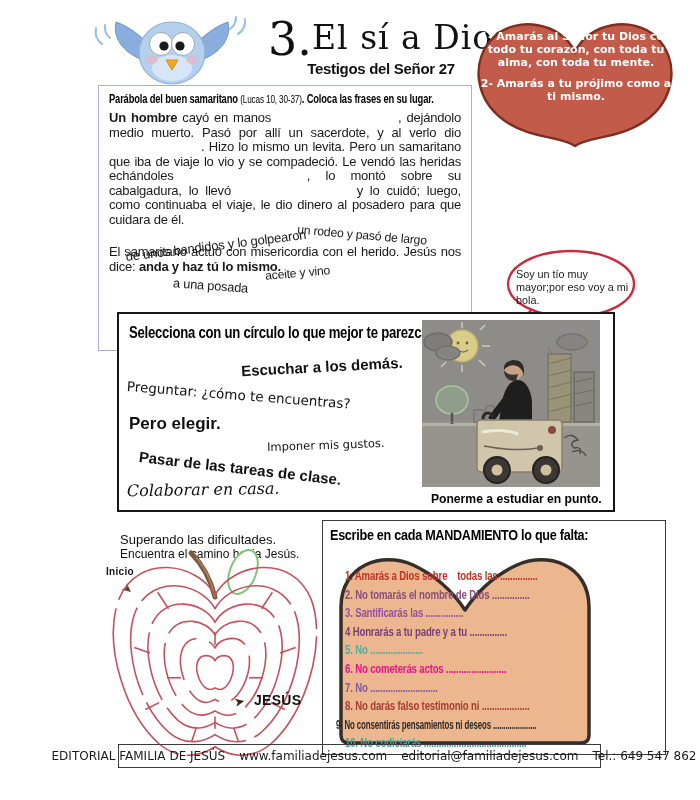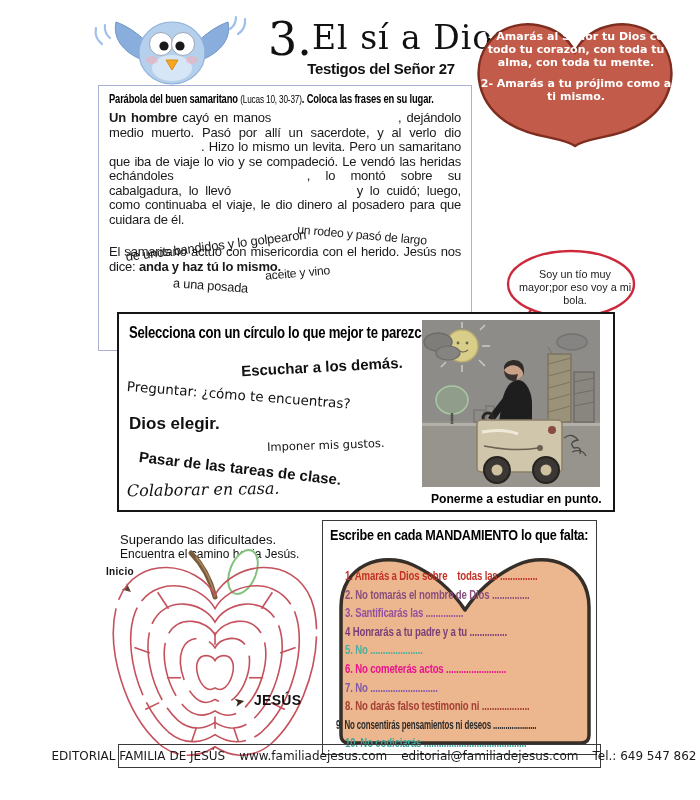--- a/index.html
+++ b/index.html
@@ -18,21 +18,21 @@
 
   
   .box1 { border:1px solid #a9b0d4; background:#fff; padding:6px 10px; }
   .box1 .heading { font-weight:bold; font-size:12px; letter-spacing:-0.2px; white-space:nowrap; transform:scaleX(0.78); transform-origin:left center; }
   .box1 .heading .ref { font-weight:normal; font-size:10.5px; }
   .box1 .body-p { font-size:13px; line-height:14.5px; text-align:justify; letter-spacing:-0.2px; color:#1a1a1a; margin-top:5px; }
   .blank { display:inline-block; height:1px; }
   .phrase { position:absolute; font-size:12.2px; color:#1a1a1a; letter-spacing:-0.2px; white-space:nowrap; }
 
   
-  .bubble-text { font-size:10.8px; line-height:13px; text-align:center; color:#1a1a1a; }
+  .bubble-text { font-size:10.8px; line-height:13px; color:#1a1a1a; }
 
   
   .box2 { border:2px solid #151515; background:#fff; }
   .box2 .heading { font-weight:bold; font-size:16px; letter-spacing:-0.3px; white-space:nowrap; transform:scaleX(0.82); transform-origin:left center; }
   .opt { position:absolute; white-space:nowrap; color:#111; }
   .opt-bold { font-weight:bold; }
   .opt-comic { font-family:"DejaVu Sans", sans-serif; }
   .opt-script { font-family:"DejaVu Serif", serif; font-style:italic; }
   .photo-caption { font-weight:bold; font-size:13.5px; white-space:nowrap; transform:scaleX(0.9); transform-origin:center; text-align:center; }
 
@@ -109,21 +109,21 @@
     <path d="M36,62 L14,94 L58,70" fill="#ffffff" stroke-width="2.4" stroke-linejoin="round" stroke="#cc2a3c"></path>
     <ellipse cx="76" cy="36" rx="63" ry="33" fill="#ffffff" stroke-width="2.4" stroke="#cc2a3c"></ellipse>
   </svg>
   <div class="abs bubble-text" style="left:516px; top:268px; width:118px;">Soy un tío muy mayor;por eso voy a mi bola.</div>
 
   <div class="abs box2" style="left:117px; top:312px; width:498px; height:200px;">
     <div class="abs heading" style="left:10px; top:10px;">Selecciona con un círculo lo que mejor te parezca:</div>
 
     <span class="opt opt-bold" style="left:122px; top:44px; font-size:15px; transform:rotate(-3deg);">Escuchar a los demás.</span>
     <span class="opt opt-comic" style="left:8px; top:64px; font-size:13.5px; transform:rotate(4.5deg); transform-origin:left center;">Preguntar: ¿cómo te encuentras?</span>
-    <span class="opt opt-bold" style="left:10px; top:100px; font-size:17px;">Dios elegir.</span>
+    <span class="opt opt-bold" style="left:10px; top:100px; font-size:17px;">Pero elegir.</span>
     <span class="opt opt-comic" style="left:148px; top:124px; font-size:11.5px; transform:rotate(-2deg);">Imponer mis gustos.</span>
     <span class="opt opt-bold" style="left:20px; top:134px; font-size:15px; transform:rotate(6.5deg); transform-origin:left center;">Pasar de las tareas de clase.</span>
     <span class="opt opt-script" style="left:8px; top:166px; font-size:16px; transform:rotate(-1deg);">Colaborar en casa.</span>
 
     <svg class="abs" style="left:303px; top:6px;" width="178" height="167" viewBox="0 0 178 167">
       <rect x="0" y="0" width="178" height="167" fill="#8e8c89"></rect>
       <rect x="0" y="101" width="178" height="5" fill="#b3b0a8"></rect>
       <rect x="0" y="106" width="178" height="61" fill="#97948d"></rect>
 
       <circle cx="40" cy="26" r="16" fill="#d9cd8a" stroke="#b8ad6e" stroke-width="1.5"></circle>
@@ -224,21 +224,21 @@
         <line vector-effect="non-scaling-stroke" x1="22" y1="2" x2="31" y2="2"></line>
         <line vector-effect="non-scaling-stroke" x1="-22" y1="2" x2="-31" y2="2"></line>
         <line vector-effect="non-scaling-stroke" x1="0" y1="30" x2="0" y2="39"></line>
       </g>
     </g>
   </svg>
 
   <span class="abs arrow-glyph" style="left:234px; top:694px; color:#3a2a1a; transform:rotate(-12deg);">➤</span>
   <div class="abs maze-label" style="left:254px; top:692px; font-size:14px;">JESÚS</div>
 
-  <div class="abs box3" style="left:322px; top:520px; width:275px; height:235px;">
+  <div class="abs box3" style="left:322px; top:520px; width:344px; height:235px;">
     <div class="abs heading" style="left:7px; top:6px;">Escribe en cada MANDAMIENTO lo que falta:</div>
     <svg class="abs" style="left:8px; top:24px;" width="268" height="206" viewBox="0 0 268 206">
       <path d="M10,190 Q10,198 18,198 L250,198 Q258,198 258,190 L258,62
                C258,20 217,6 186,20 C162,31 146,47 134,65
                C122,47 106,31 82,20 C51,6 10,20 10,62 Z" stroke="#362f29" stroke-width="3.5" stroke-linejoin="round" fill="#ecb78e"></path>
     </svg>
     <div class="abs" style="left:22px; top:46px; width:250px;">
       <div class="cmd-row" style="color: rgb(193, 50, 39);">1. Amarás a Dios sobre &nbsp;&nbsp; todas las ...............</div>
       <div class="cmd-row" style="color: rgb(138, 79, 125);">2. No tomarás el nombre de Dios ...............</div>
       <div class="cmd-row" style="color: rgb(147, 81, 160);">3. Santificarás las ...............</div>

